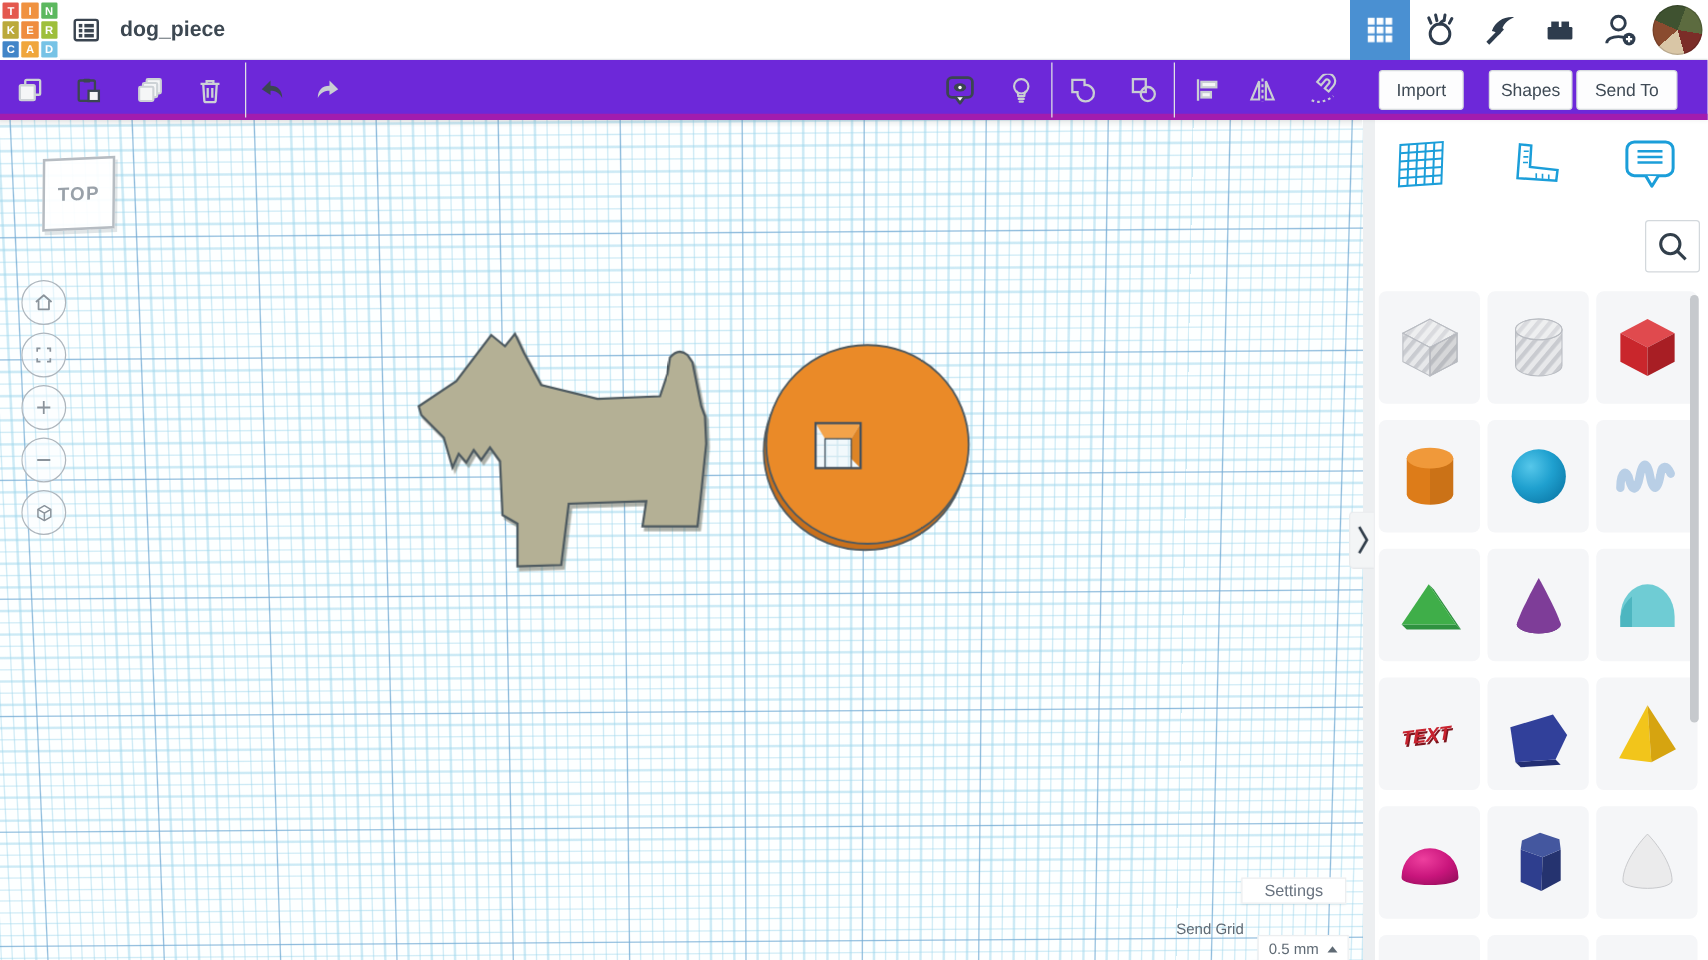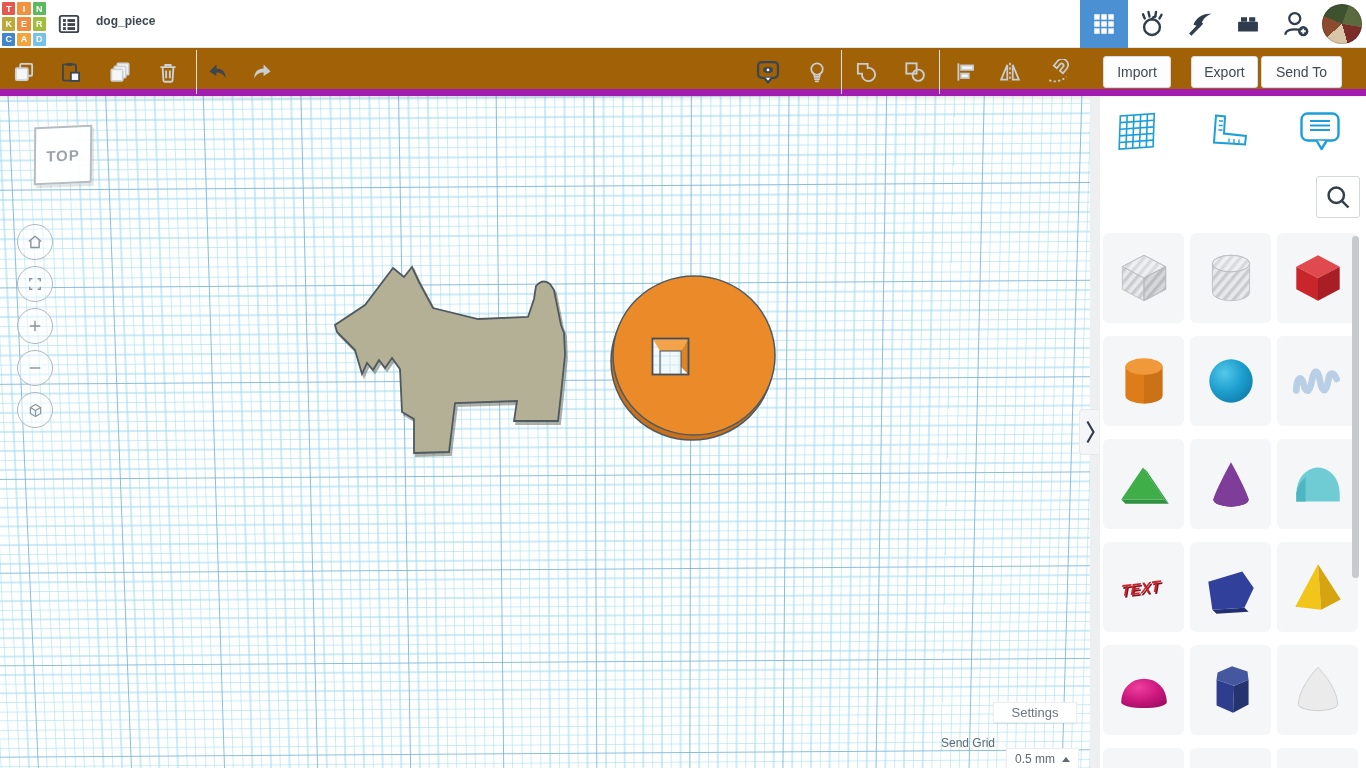--- a/index.html
+++ b/index.html
@@ -8,30 +8,30 @@
   .app { position:relative; width:1366px; height:768px; overflow:hidden; background:#fff; }
 
   
   .header { position:absolute; left:0; top:0; width:1366px; height:48px; background:#fff; border-bottom:1px solid #e3e6e9; z-index:30; }
   .logo { position:absolute; left:0; top:0; width:48px; height:48px; padding:2px; display:grid; grid-template-columns:repeat(3,1fr); gap:2px; background:#fff; }
   .lt { display:flex; align-items:center; justify-content:center; color:#fff; font-size:9px; font-weight:bold; border-radius:1px; }
   .c0{background:#e4584e}.c1{background:#f0923f}.c2{background:#5cb85f}
   .c3{background:#bba93a}.c4{background:#ef8d3f}.c5{background:#9ebf3b}
   .c6{background:#4285c8}.c7{background:#f0a63c}.c8{background:#77c3e6}
   .hbtn { position:absolute; top:9px; width:30px; height:30px; display:flex; align-items:center; justify-content:center; cursor:pointer; }
-  .title { position:absolute; left:96px; top:14px; font-size:12px; font-weight:bold; color:#3d4852; }
+  .title { position:absolute; left:96px; top:14px; font-size:17px; font-weight:bold; color:#3d4852; }
   .hdr-right { position:absolute; right:0; top:0; height:48px; display:flex; align-items:center; }
   .htile { width:48px; height:48px; display:flex; align-items:center; justify-content:center; cursor:pointer; }
   .htile.active { background:#4a90d2; }
   .avatar { width:40px; height:40px; border-radius:50%; margin:0 4px 0 2px;
     background: conic-gradient(from 20deg,#5c6b3f 0 22%,#7b2d28 22% 40%,#d9c6a6 40% 58%,#8a4b2f 58% 76%,#3f5230 76% 100%);
     box-shadow: inset 0 0 0 1px rgba(0,0,0,.15); cursor:pointer; }
 
   
-  .toolbar { position:absolute; left:0; top:48px; width:1366px; height:48px; background:#a16207; border-bottom:7px solid #a21caf; box-shadow:0 1px 3px rgba(0,0,0,.05); z-index:25; }
+  .toolbar { position:absolute; left:0; top:48px; width:1366px; height:48px; background:#6d28d9; border-bottom:5px solid #a21caf; box-shadow:0 1px 3px rgba(0,0,0,.05); z-index:25; }
   .tbtn { position:absolute; top:8px; width:32px; height:32px; display:flex; align-items:center; justify-content:center; cursor:pointer; }
   .tsep { position:absolute; top:2px; width:1px; height:44px; background:#dfe2e5; }
   .tb-push { position:absolute; top:8px; height:32px; background:#fdfdfe; border:1px solid #d8dcdf; border-radius:3px; font-size:14px; color:#3f4a55; display:flex; align-items:center; justify-content:center; cursor:pointer; }
 
   
   .canvas { position:absolute; left:0; top:96px; width:1090px; height:672px; overflow:hidden; background:#fdffff; }
   .canvas::before { content:""; position:absolute; left:0; top:0; right:0; height:6px; background:linear-gradient(rgba(0,0,0,.07),transparent); z-index:9; }
   .grid { position:absolute; left:-70px; top:-70px; width:1260px; height:830px;
     transform:perspective(1600px) rotateX(-6.5deg) rotateZ(-0.4deg); transform-origin:50% 55%;
     background-color:#fdffff;
@@ -235,21 +235,21 @@
     <div class="tbtn" style="left:1042px">
       <svg width="26" height="26" viewBox="0 0 24 24" fill="none" stroke="#c9ced3" stroke-width="1.6">
         <g transform="rotate(40 12 10)">
           <path d="M6.5,4 A5.5,5.5 0 0 1 17.5,4 L17.5,9.5 H13.8 V4.8 A1.8,1.8 0 0 0 10.2,4.8 V9.5 H6.5 Z"></path>
         </g>
         <path d="M4,19.5 Q11,23 20,16.5" stroke-dasharray="2,2.2"></path>
       </svg>
     </div>
 
     <div class="tb-push" style="left:1103px; width:68px">Import</div>
-    <div class="tb-push" style="left:1191px; width:67px">Export</div>
+    <div class="tb-push" style="left:1191px; width:67px">Shapes</div>
     <div class="tb-push" style="left:1261px; width:81px">Send To</div>
   </div>
 
   <div class="canvas">
     <div class="grid"></div>
 
     <div class="viewcube">
       <span>TOP</span>
     </div>
 

